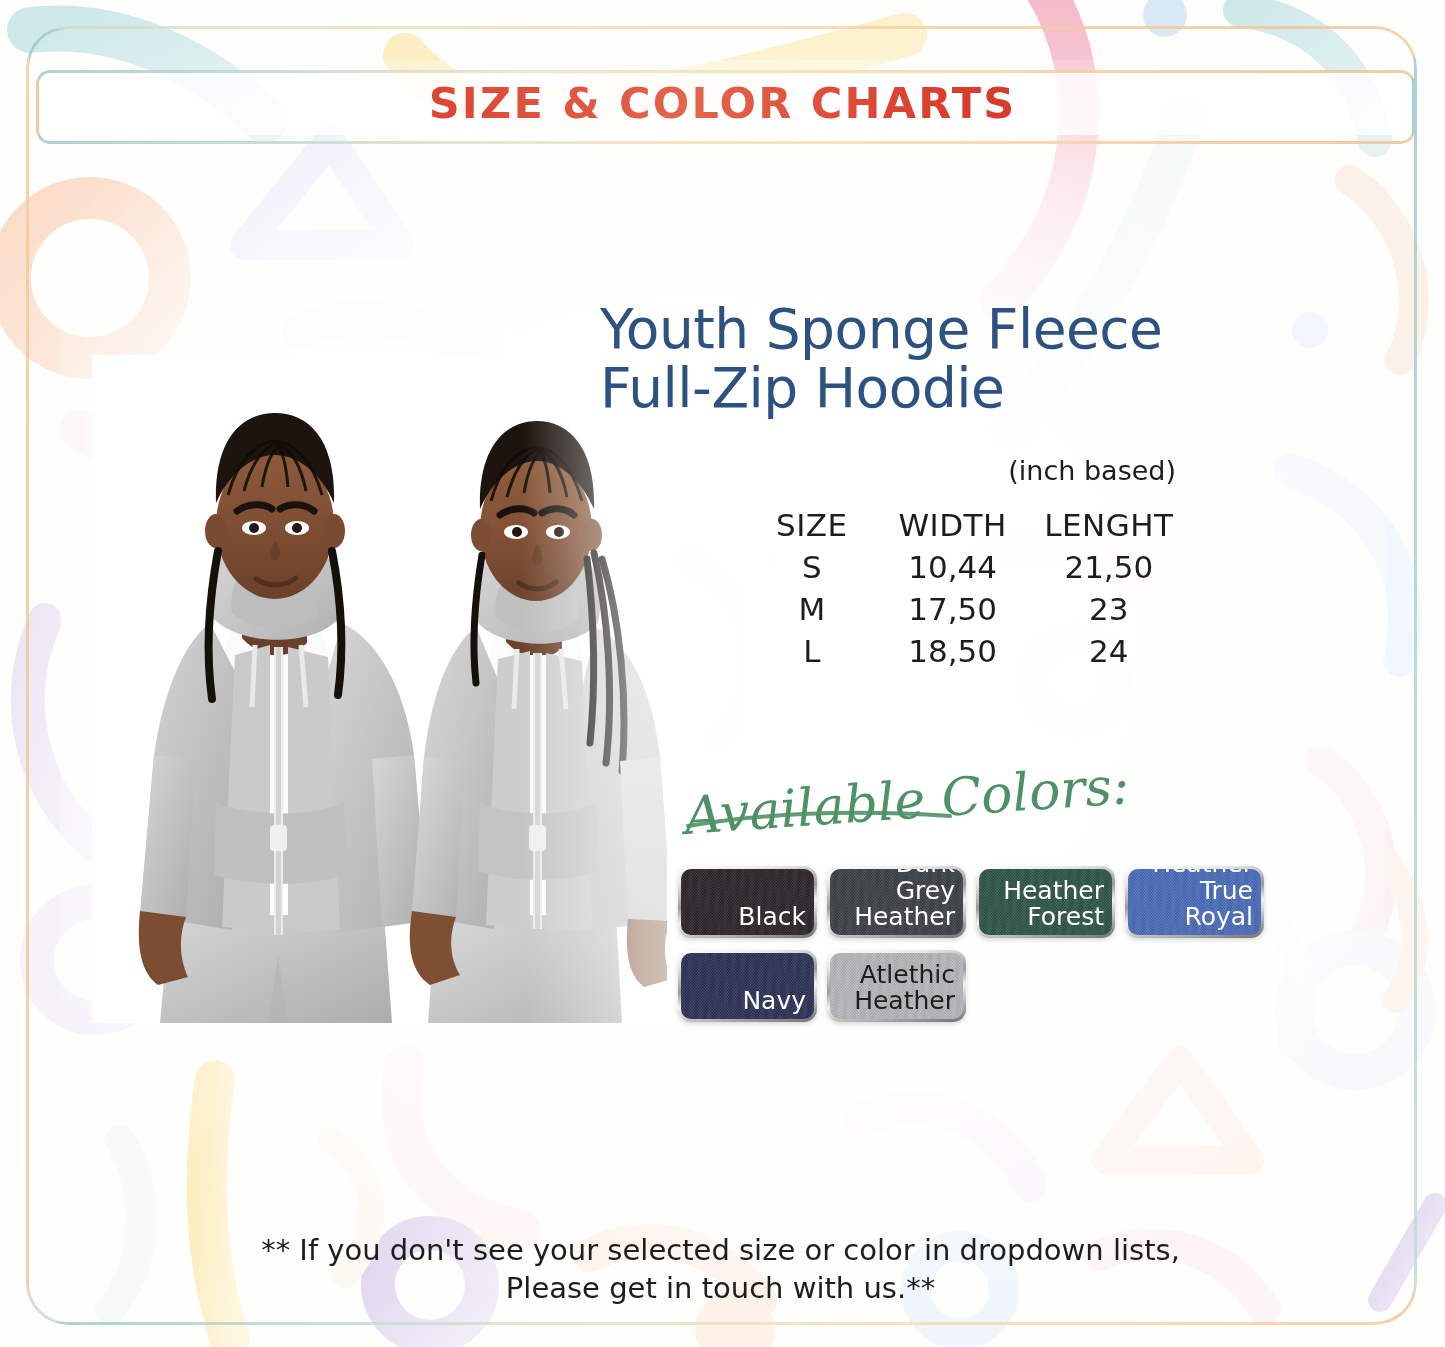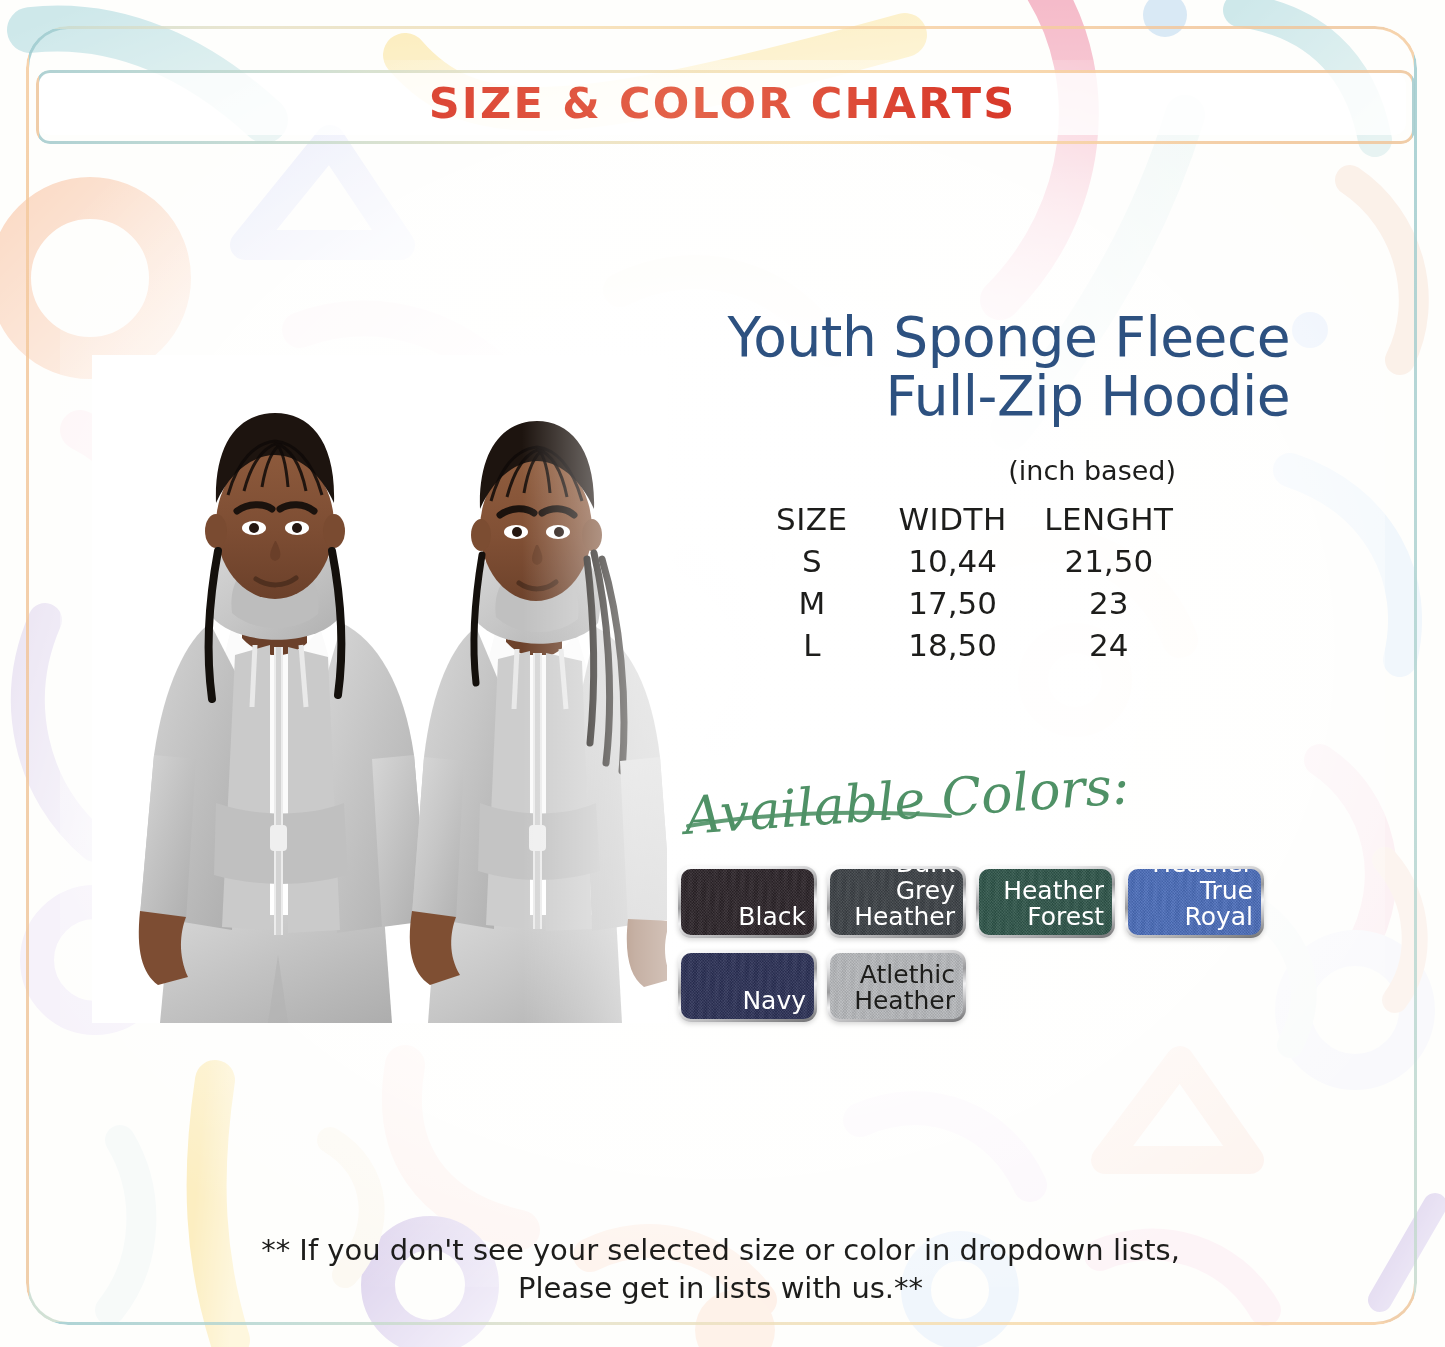--- a/index.html
+++ b/index.html
@@ -130,43 +130,43 @@
     background: linear-gradient(90deg,
       rgba(255,255,255,0) 0%,
       rgba(255,255,255,0.55) 45%,
       rgba(255,255,255,0.95) 100%);
     pointer-events: none;
   }
 
   
   #product-title {
     position: absolute;
-    left: 600px; top: 308px;
+    left: 600px; top: 300px;
     width: 690px;
-    text-align: right;
+    text-align: left;
     font-family: "DejaVu Sans", sans-serif;
     font-size: 55px;
     line-height: 1.08;
     color: #2d5180;
     letter-spacing: -0.5px;
   }
 
   
   #size-table {
     position: absolute;
     left: 748px; top: 455px;
     width: 440px;
     font-family: "DejaVu Sans", sans-serif;
     color: #1d1d1b;
   }
   #inch-note {
     text-align: right;
     padding-right: 12px;
     font-size: 27px;
-    margin-bottom: 12px;
+    margin-bottom: 18px;
   }
   #size-table table {
     border-collapse: collapse;
     width: 100%;
     font-size: 31px;
   }
   #size-table th, #size-table td {
     padding: 3px 0;
     text-align: center;
     font-weight: normal;
@@ -588,16 +588,16 @@
         <div class="swatch-inner" style="background: rgb(181, 183, 186);">
           <span class="swatch-label" style="color: rgb(29, 29, 27);">Atlethic
 Heather</span>
         </div>
       </div>
     </div>
   </div>
 
   <div id="footer-note">
     <div>** If you don't see your selected size or color in dropdown lists,</div>
-    <div>Please get in lists with us.**</div>
+    <div>Please get in touch with us.**</div>
   </div>
 
 </div>
 
 </body></html>

